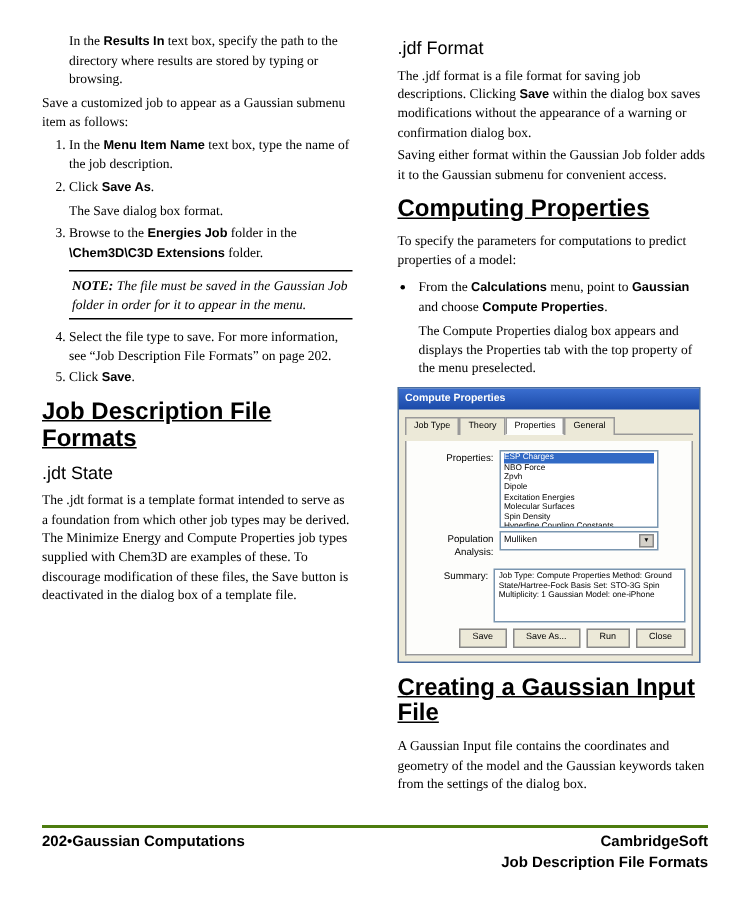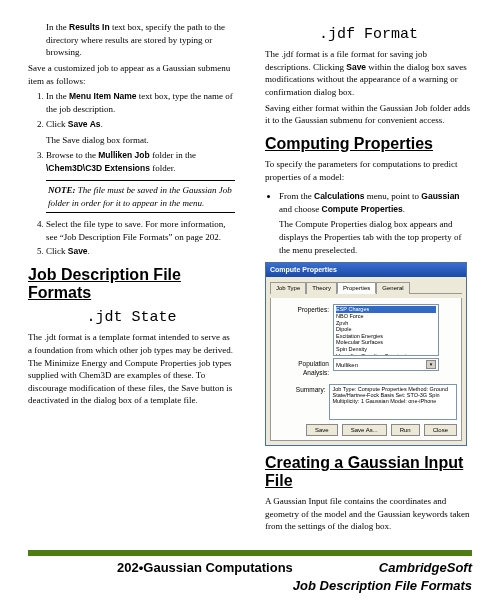--- a/index.html
+++ b/index.html
@@ -27,25 +27,24 @@
   }
   h1 {
     font-family: Arial, Helvetica, sans-serif;
     font-weight: bold;
     font-size: 16px;
     margin: 8px 0 6px 0;
     line-height: 1.1;
     text-decoration: underline;
   }
   h2 {
-    font-family: Liberation Mono, monospace;
-    font-size: 15px;
+    font-family: Liberation Sans, sans-serif;
+    font-size: 12px;
     font-weight: normal;
     margin: 6px 0 3px 0;
-    text-align: center;
   }
   p {
     margin: 3px 0;
   }
   ol {
     margin: 3px 0;
     padding-left: 18px;
   }
   ol li {
     margin: 2px 0;
@@ -72,31 +71,30 @@
     padding: 3px 2px;
     margin: 5px 0 5px 18px;
     font-style: italic;
   }
   .note-label {
     font-weight: bold;
     font-style: italic;
   }
   .footer {
     display: flex;
-    justify-content: flex-end;
-    border-top: 6px solid #4d7c0f;
+    justify-content: space-between;
+    border-top: 2px solid #4d7c0f;
     margin: 0 28px;
     padding-top: 3px;
     font-family: Arial, sans-serif;
-    font-size: 13px;
+    font-size: 10px;
     font-weight: bold;
   }
   .footer-right {
     text-align: right;
-    font-style: italic;
   }
   
   .dialog {
     border: 1px solid #4a6ea0;
     width: 200px;
     margin: 6px 0;
     font-family: Tahoma, Arial, sans-serif;
     font-size: 6.5px;
     background: #ece9d8;
   }
@@ -209,21 +207,21 @@
   <div class="col">
     <p style="margin-left:18px">In the <span class="bold">Results In</span> text box, specify the path to the directory where results are stored by typing or browsing.</p>
 
     <p>Save a customized job to appear as a Gaussian submenu item as follows:</p>
 
     <ol>
       <li>In the <span class="bold">Menu Item Name</span> text box, type the name of the job description.</li>
       <li>Click <span class="bold">Save As</span>.
         <p class="sub">The Save dialog box format.</p>
       </li>
-      <li>Browse to the <span class="bold">Mulliken Job</span> folder in the <span class="bold">\Chem3D\C3D Extensions</span> folder.</li>
+      <li>Browse to the <span class="bold">Energies Job</span> folder in the <span class="bold">\Chem3D\C3D Extensions</span> folder.</li>
     </ol>
 
     <div class="note-box">
       <span class="note-label">NOTE:</span>
       <span>The file must be saved in the Gaussian Job folder in order for it to appear in the menu.</span>
     </div>
 
     <ol start="4">
       <li>Select the file type to save. For more information, see “Job Description File Formats” on page 202.</li>
       <li>Click <span class="bold">Save</span>.</li>

